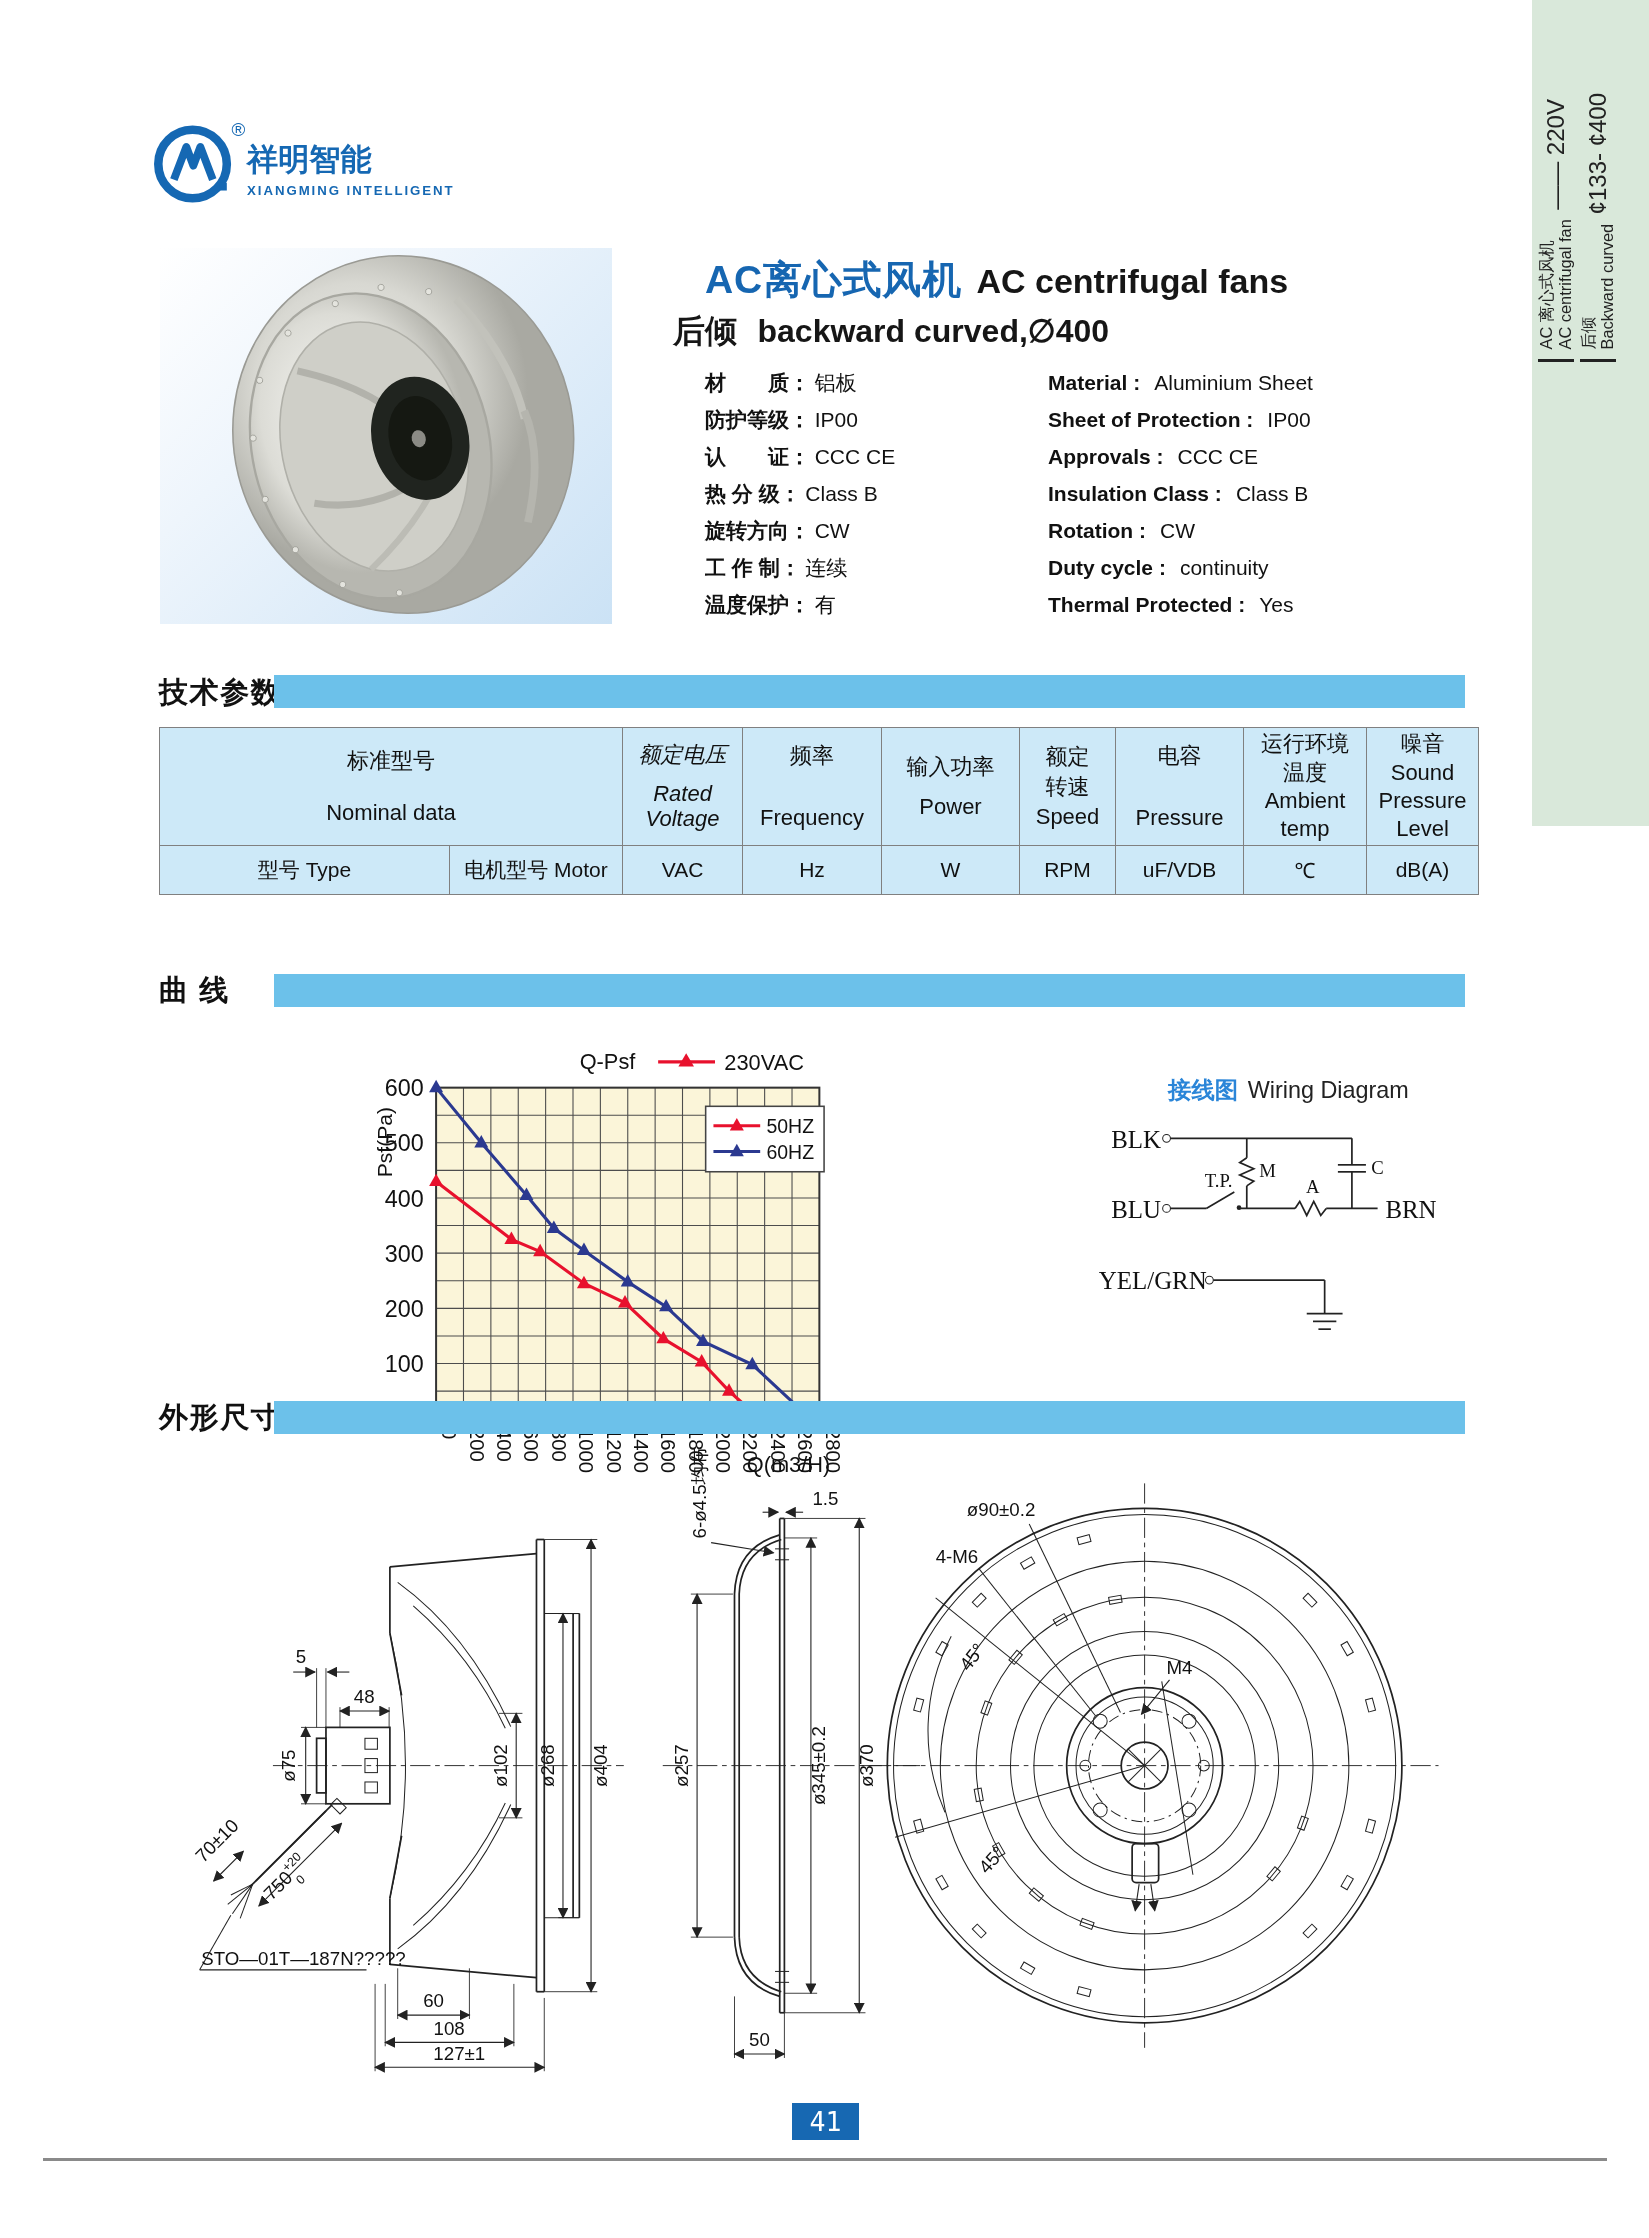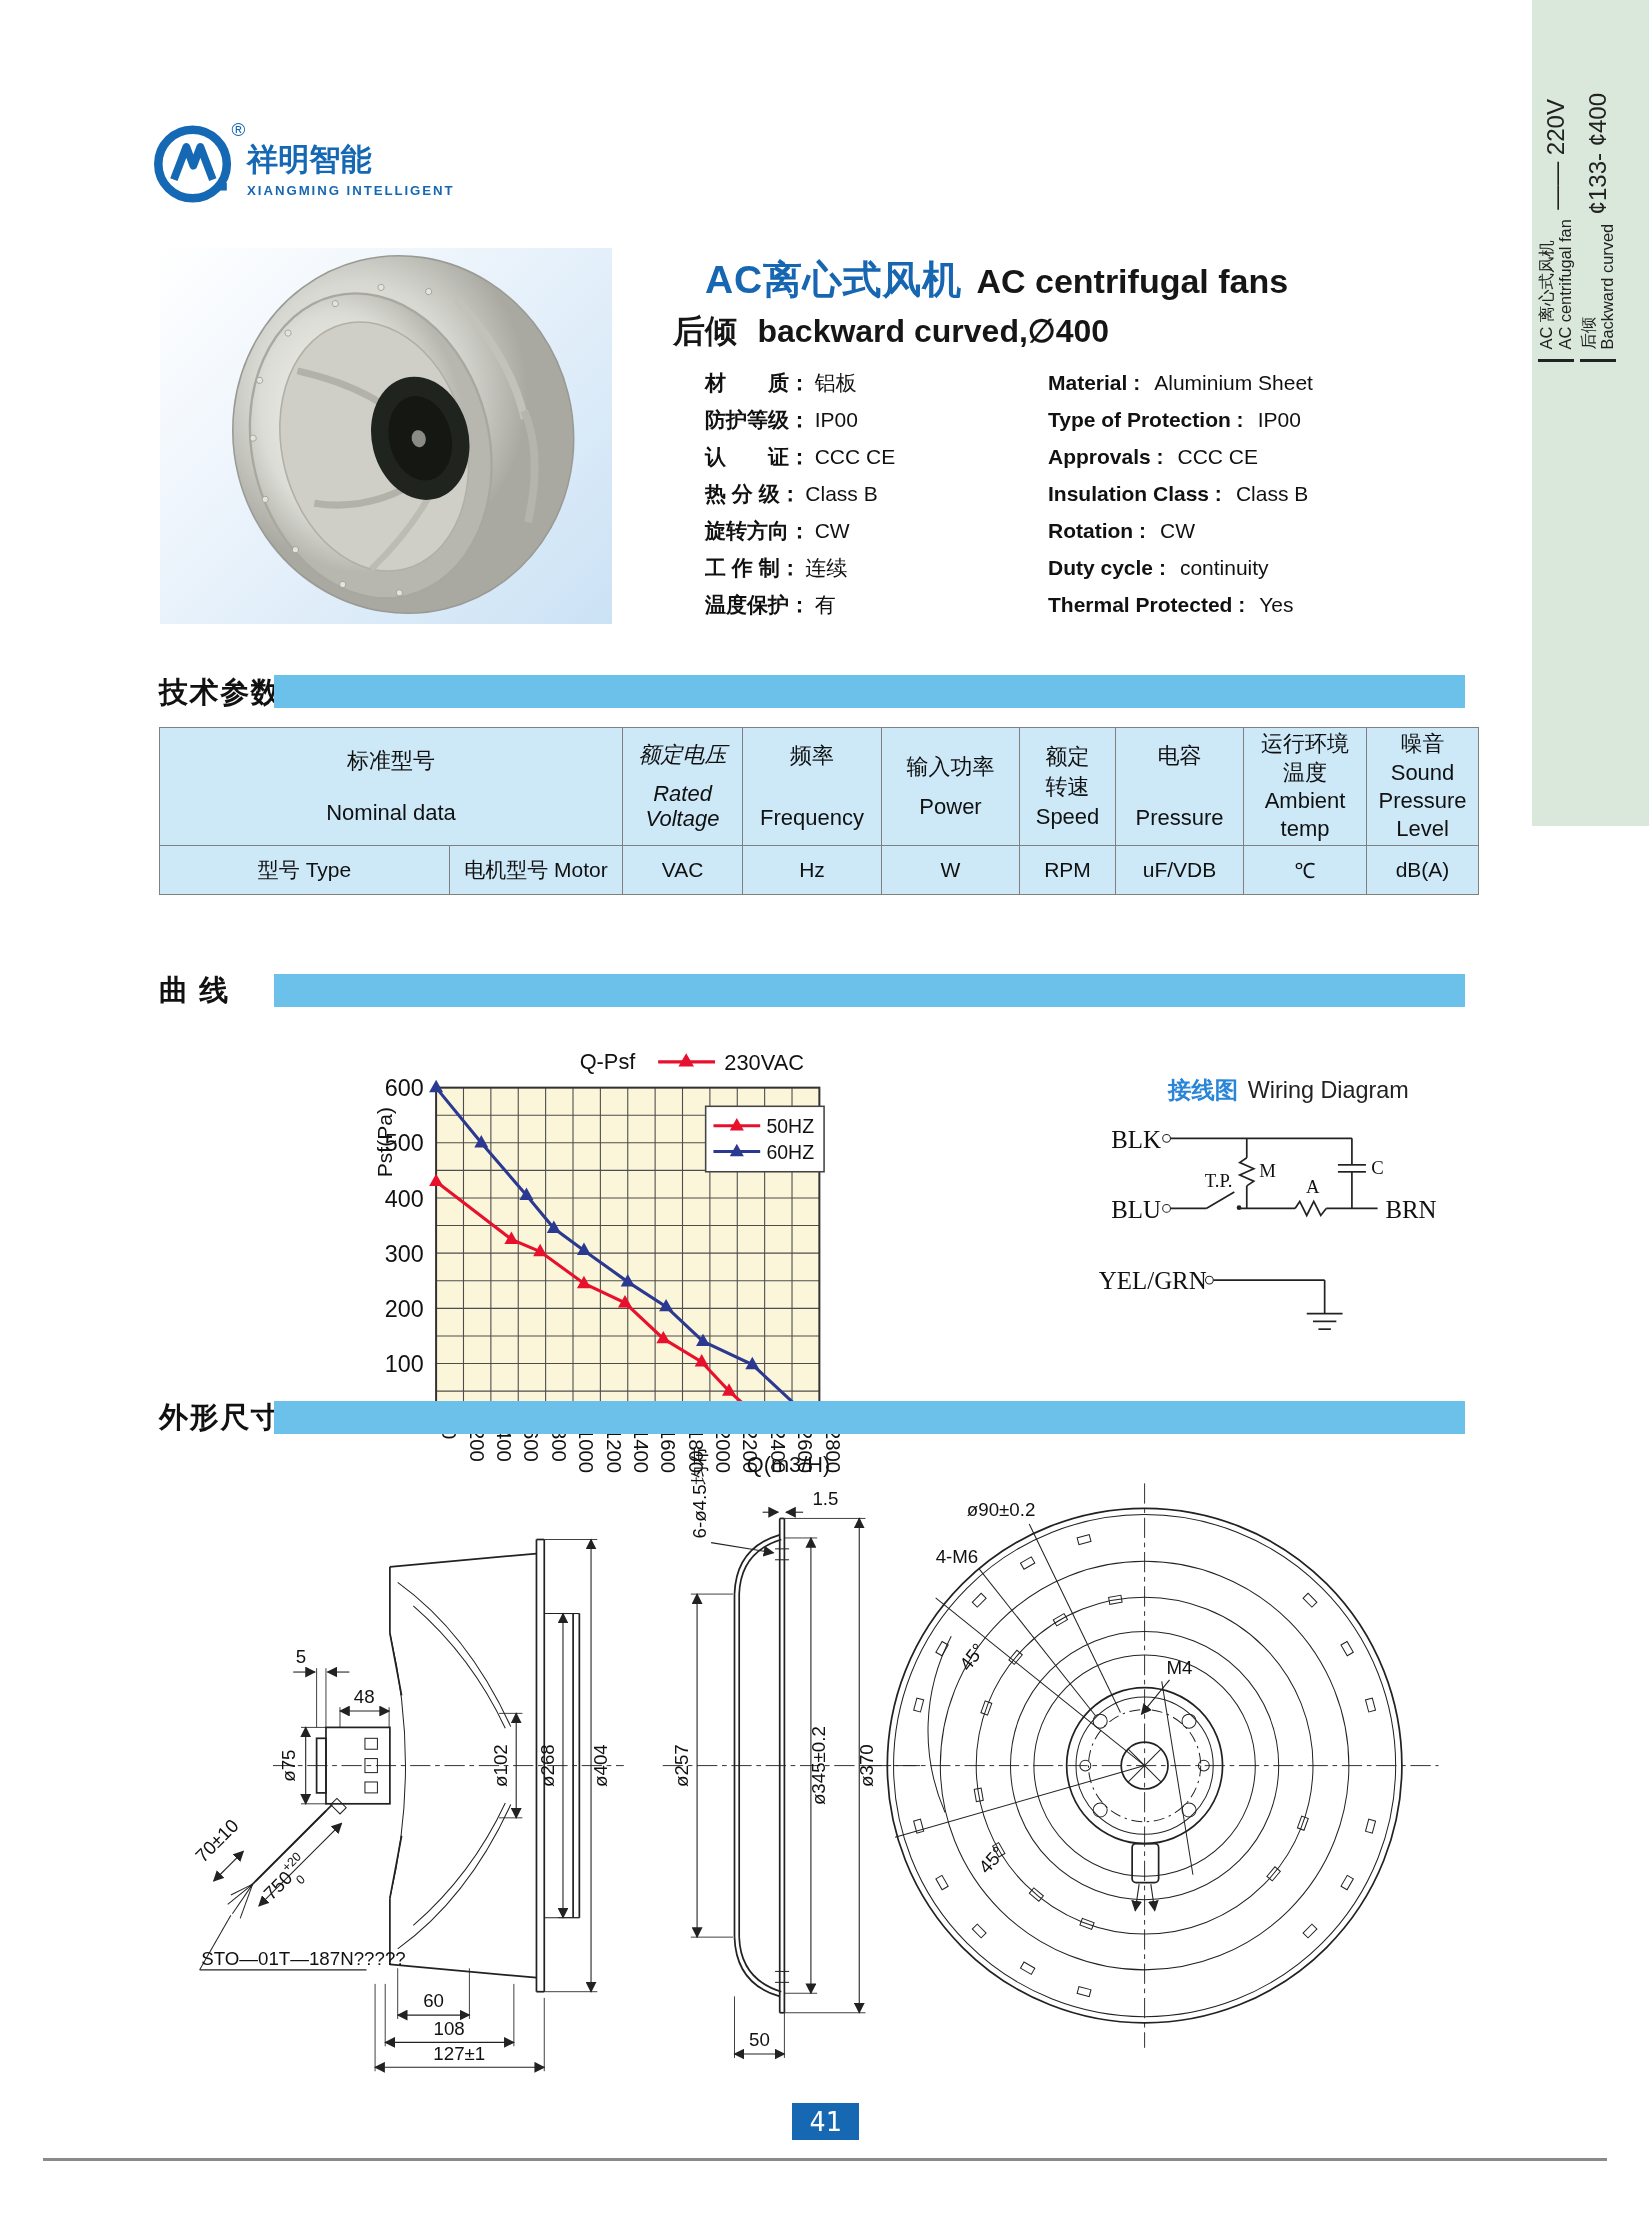--- a/index.html
+++ b/index.html
@@ -149,21 +149,21 @@
       <span class="eng">
           <span class="el">Material :</span>
           <span class="ev">Aluminium Sheet</span>
         </span>
     </div>
     <div class="spec">
       <span class="cl">防护等级</span>
         <span class="cs">：</span>
         <span class="cv">IP00</span>
       <span class="eng">
-          <span class="el">Type of Protection :</span>
+          <span class="el">Sheet of Protection :</span>
           <span class="ev">IP00</span>
         </span>
     </div>
     <div class="spec">
       <span class="cl">认　　证</span>
         <span class="cs">：</span>
         <span class="cv">CCC  CE</span>
       <span class="eng">
           <span class="el">Approvals :</span>
           <span class="ev">CCC  CE</span>

